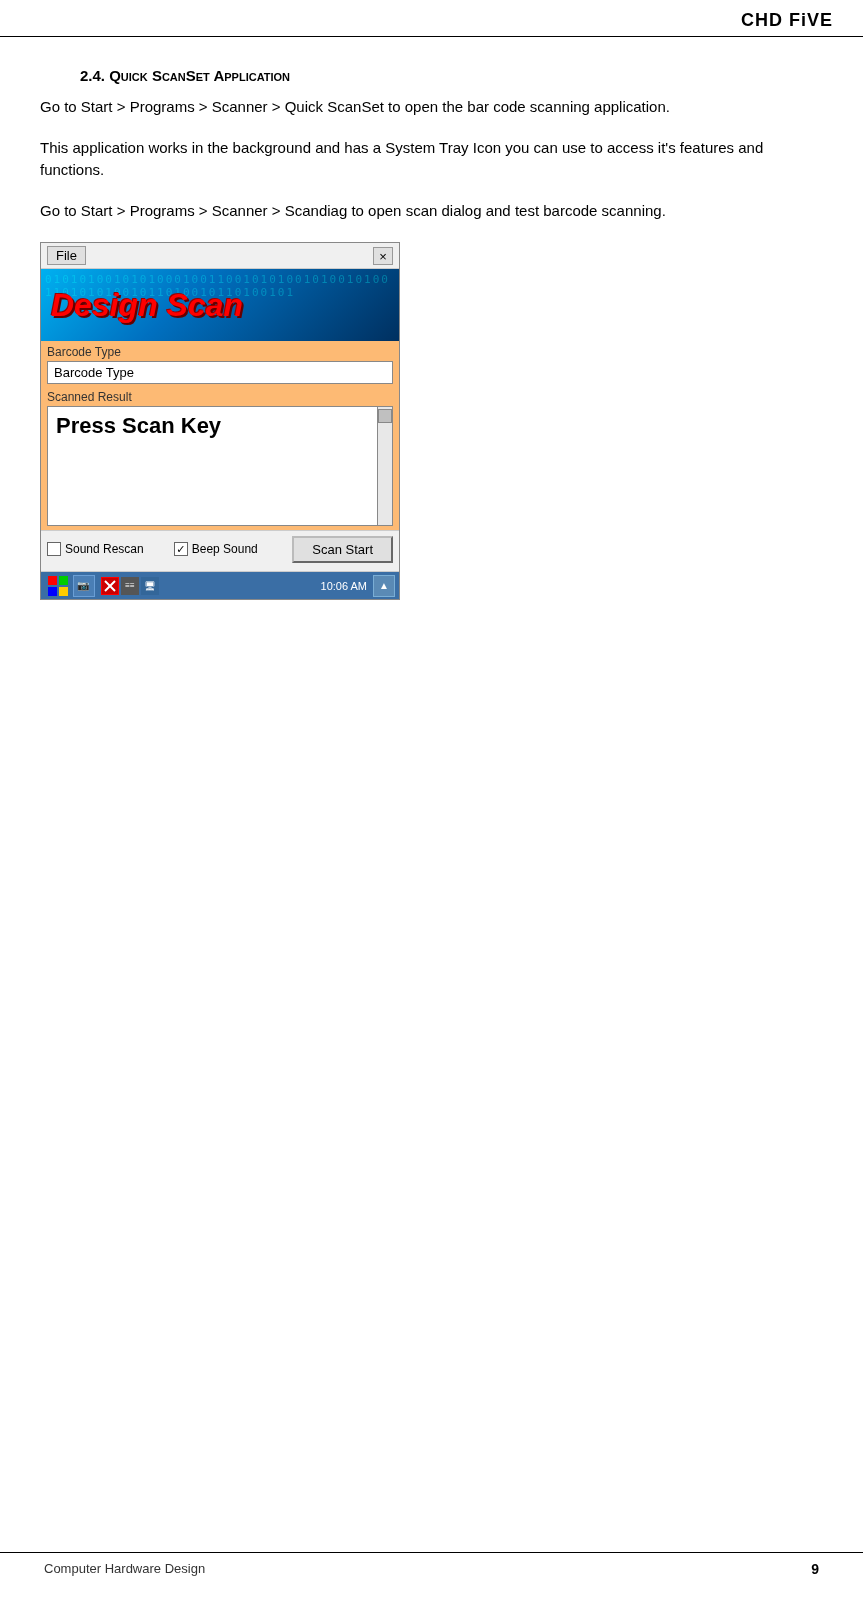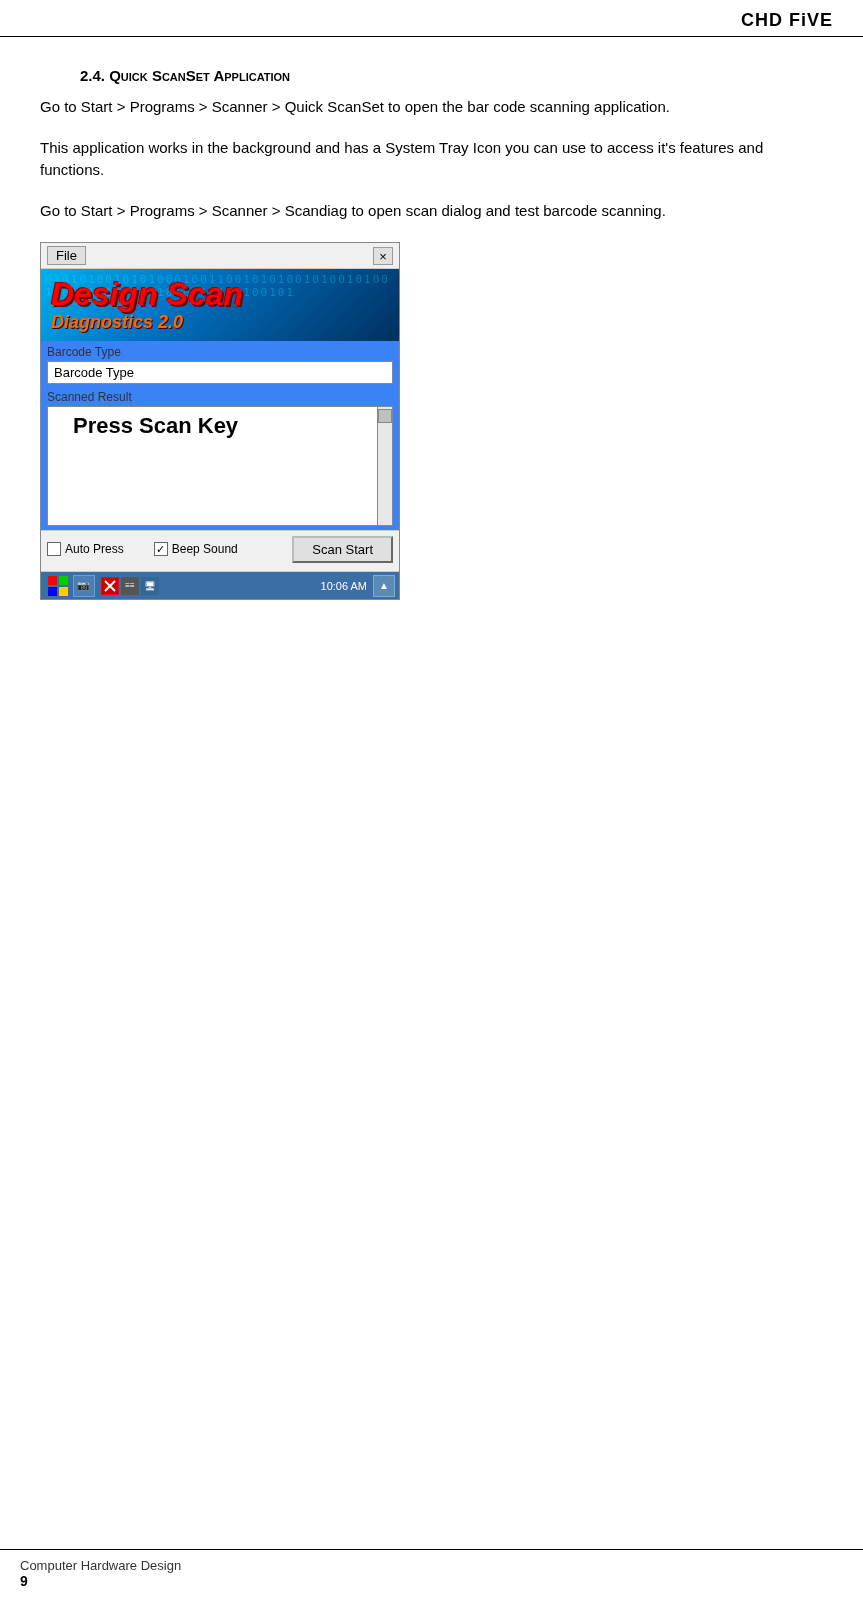--- a/index.html
+++ b/index.html
@@ -131,21 +131,21 @@
       font-weight: bold;
       color: #ff6600;
       text-shadow: 1px 1px 0 #440000;
       font-style: italic;
       position: relative;
       z-index: 1;
       margin-top: 2px;
     }
 
     .window-body {
-      background: #3b82f6;
+      background: #fdba74;
       padding: 4px 6px;
     }
 
     .field-label {
       font-size: 12px;
       color: #333;
       margin-bottom: 2px;
     }
 
     .barcode-type-field {
@@ -160,21 +160,21 @@
 
     .scanned-result-area {
       display: flex;
       gap: 0;
     }
 
     .scanned-result-box {
       border: 1px solid #888;
       border-right: none;
       flex: 1;
-      padding: 6px 25px;
+      padding: 6px 8px;
       font-size: 22px;
       font-weight: bold;
       color: #000;
       min-height: 120px;
       background: #fff;
     }
 
     .scanned-result-scrollbar {
       border: 1px solid #888;
       width: 16px;
@@ -281,29 +281,28 @@
 
     .taskbar-time {
       margin-left: auto;
       font-size: 11px;
       color: white;
       padding: 0 4px;
     }
 
     .page-footer {
       position: absolute;
-      bottom: 8px;
+      bottom: 20px;
       left: 0;
       right: 0;
       display: flex;
       justify-content: space-between;
-      padding: 0 20px;
+      padding: 0 44px;
       border-top: 1px solid #000;
       padding-top: 8px;
-      flex-direction: column;
     }
 
     .footer-text {
       font-size: 13px;
       color: #333;
     }
 
     .footer-page {
       font-size: 14px;
       font-weight: bold;
@@ -336,21 +335,20 @@
     <div class="window-frame">
 
       <div class="window-titlebar">
         <button class="window-file-btn">File</button>
         <button class="window-close-btn">×</button>
       </div>
 
       <div class="window-banner">
         <div class="banner-bg-text">010101001010100010011001010100101001010011010101001011010010110100101</div>
         <div class="banner-title">Design Scan</div>
-        <div class="banner-subtitle">Diagnostics 2.0</div>
       </div>
 
       <div class="window-body">
 
         
         <div class="field-label">Barcode Type</div>
         <input class="barcode-type-field" type="text" value="Barcode Type" style="">
 
         
         <div class="field-label">Scanned Result</div>
@@ -360,21 +358,21 @@
             <div class="scrollbar-thumb"></div>
           </div>
         </div>
 
       </div>
 
       <div class="window-bottom-controls">
         <div class="checkboxes-row">
           <div class="checkbox-item">
             <div class="checkbox-box"></div>
-            <span>Auto Press</span>
+            <span>Sound Rescan</span>
           </div>
           <div class="checkbox-item">
             <div class="checkbox-box checked">✓</div>
             <span>Beep Sound</span>
           </div>
           <div class="buttons-row" style="margin-left:auto;">
             <button class="scan-start-btn">Scan Start</button>
           </div>
         </div>
       </div>

